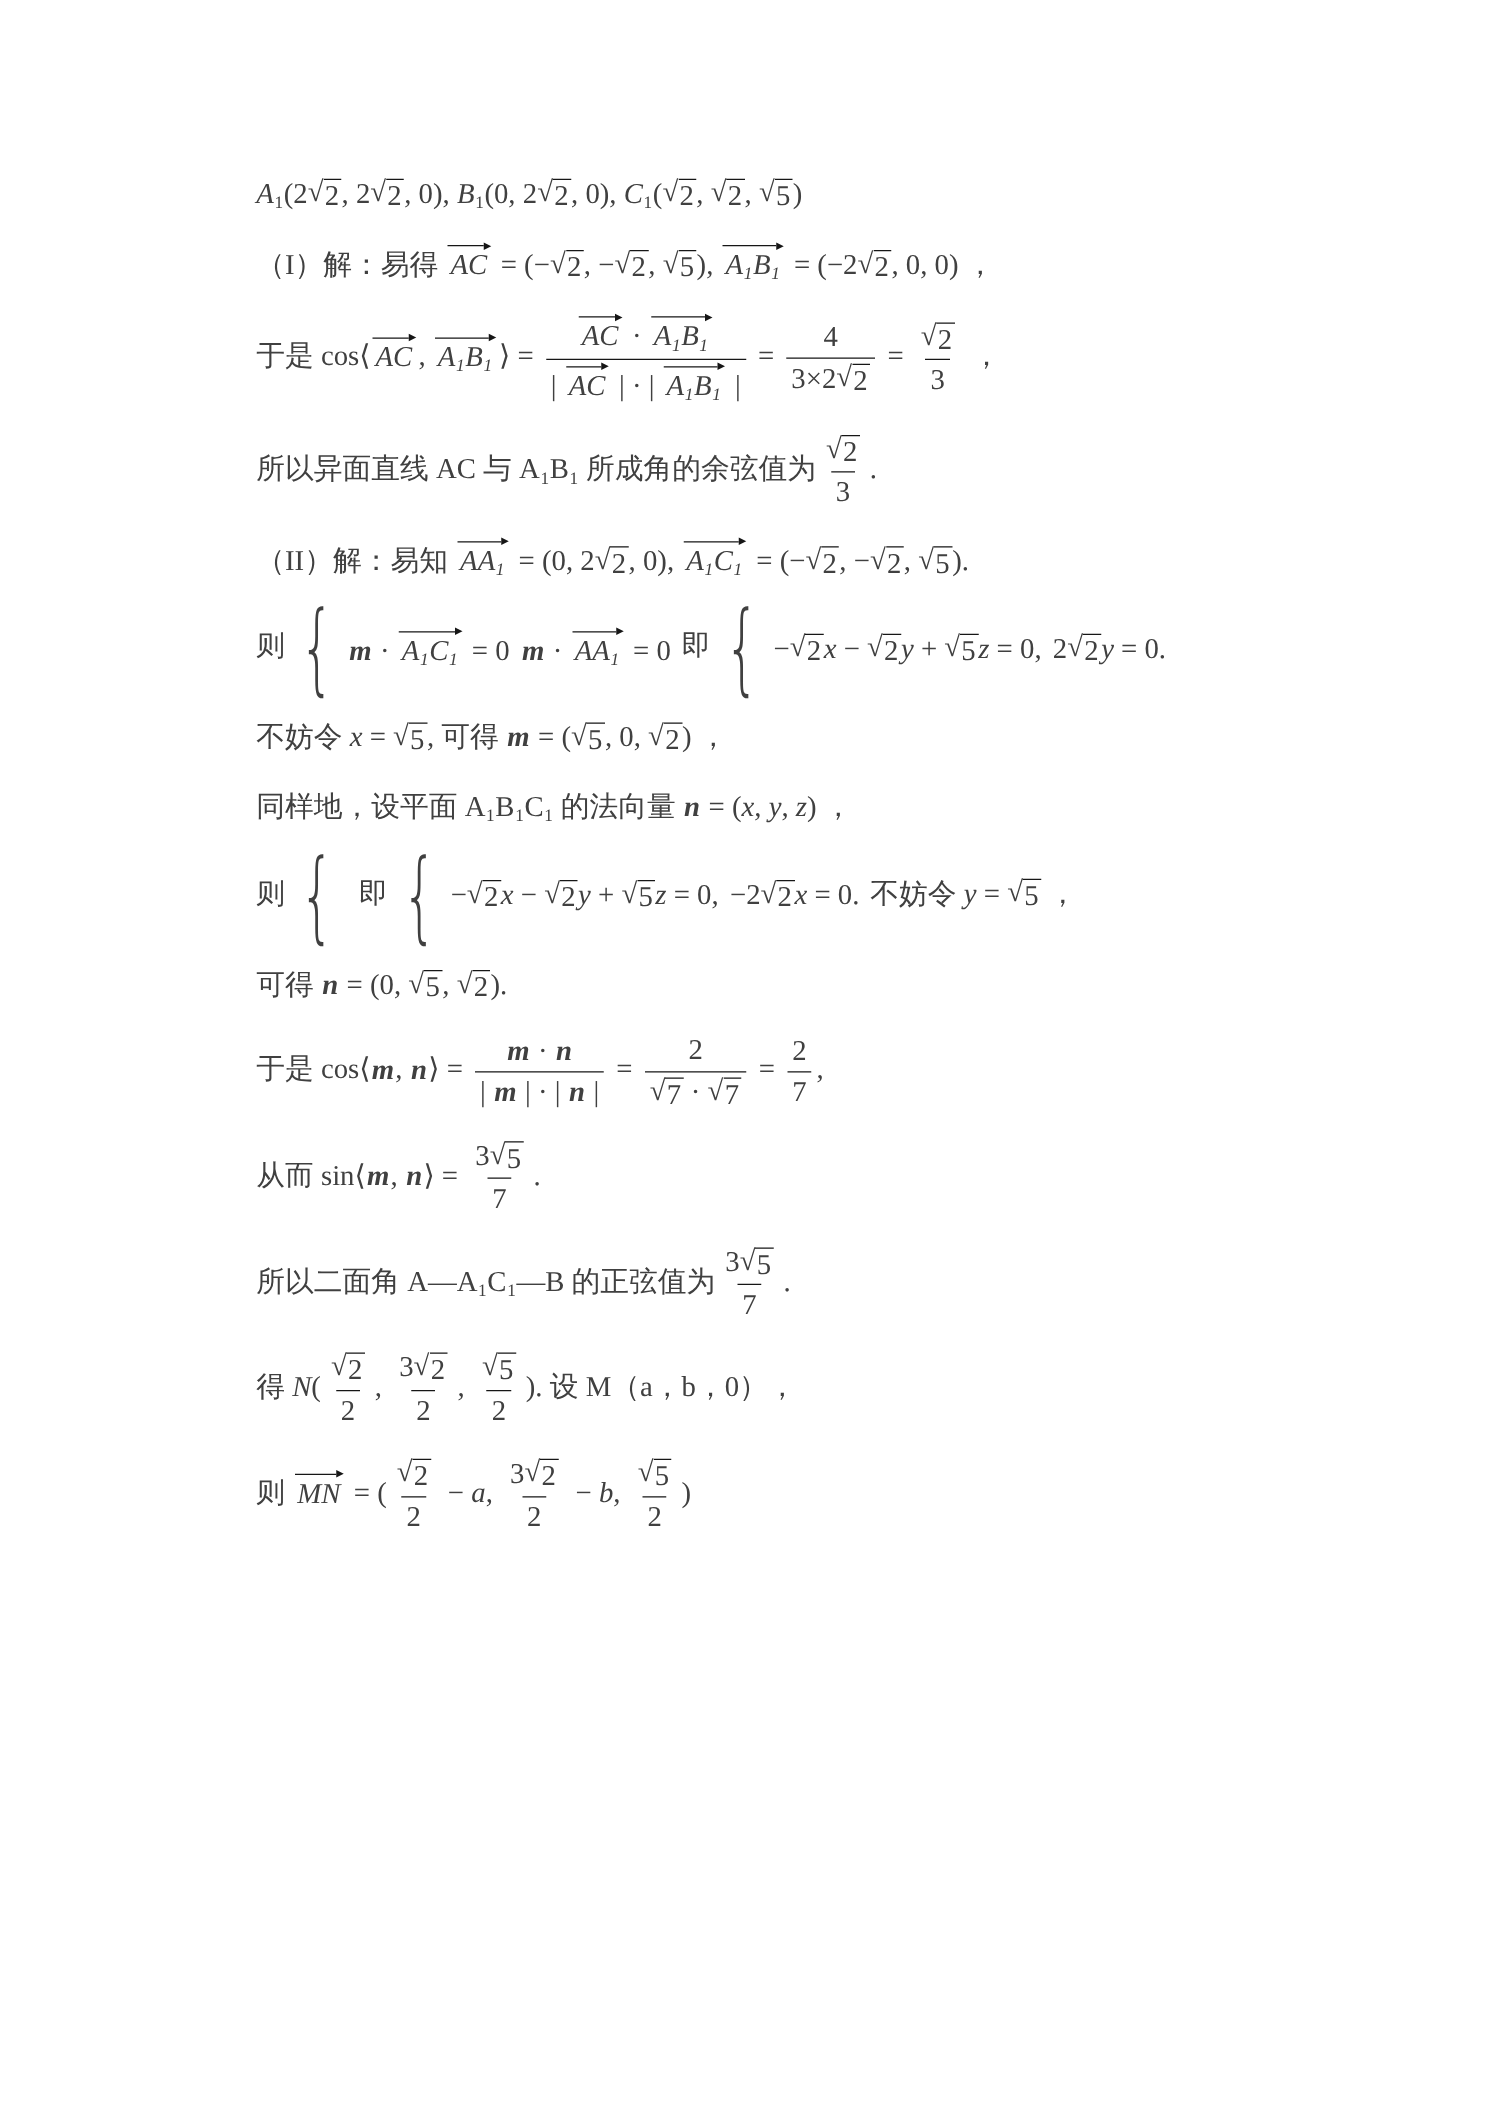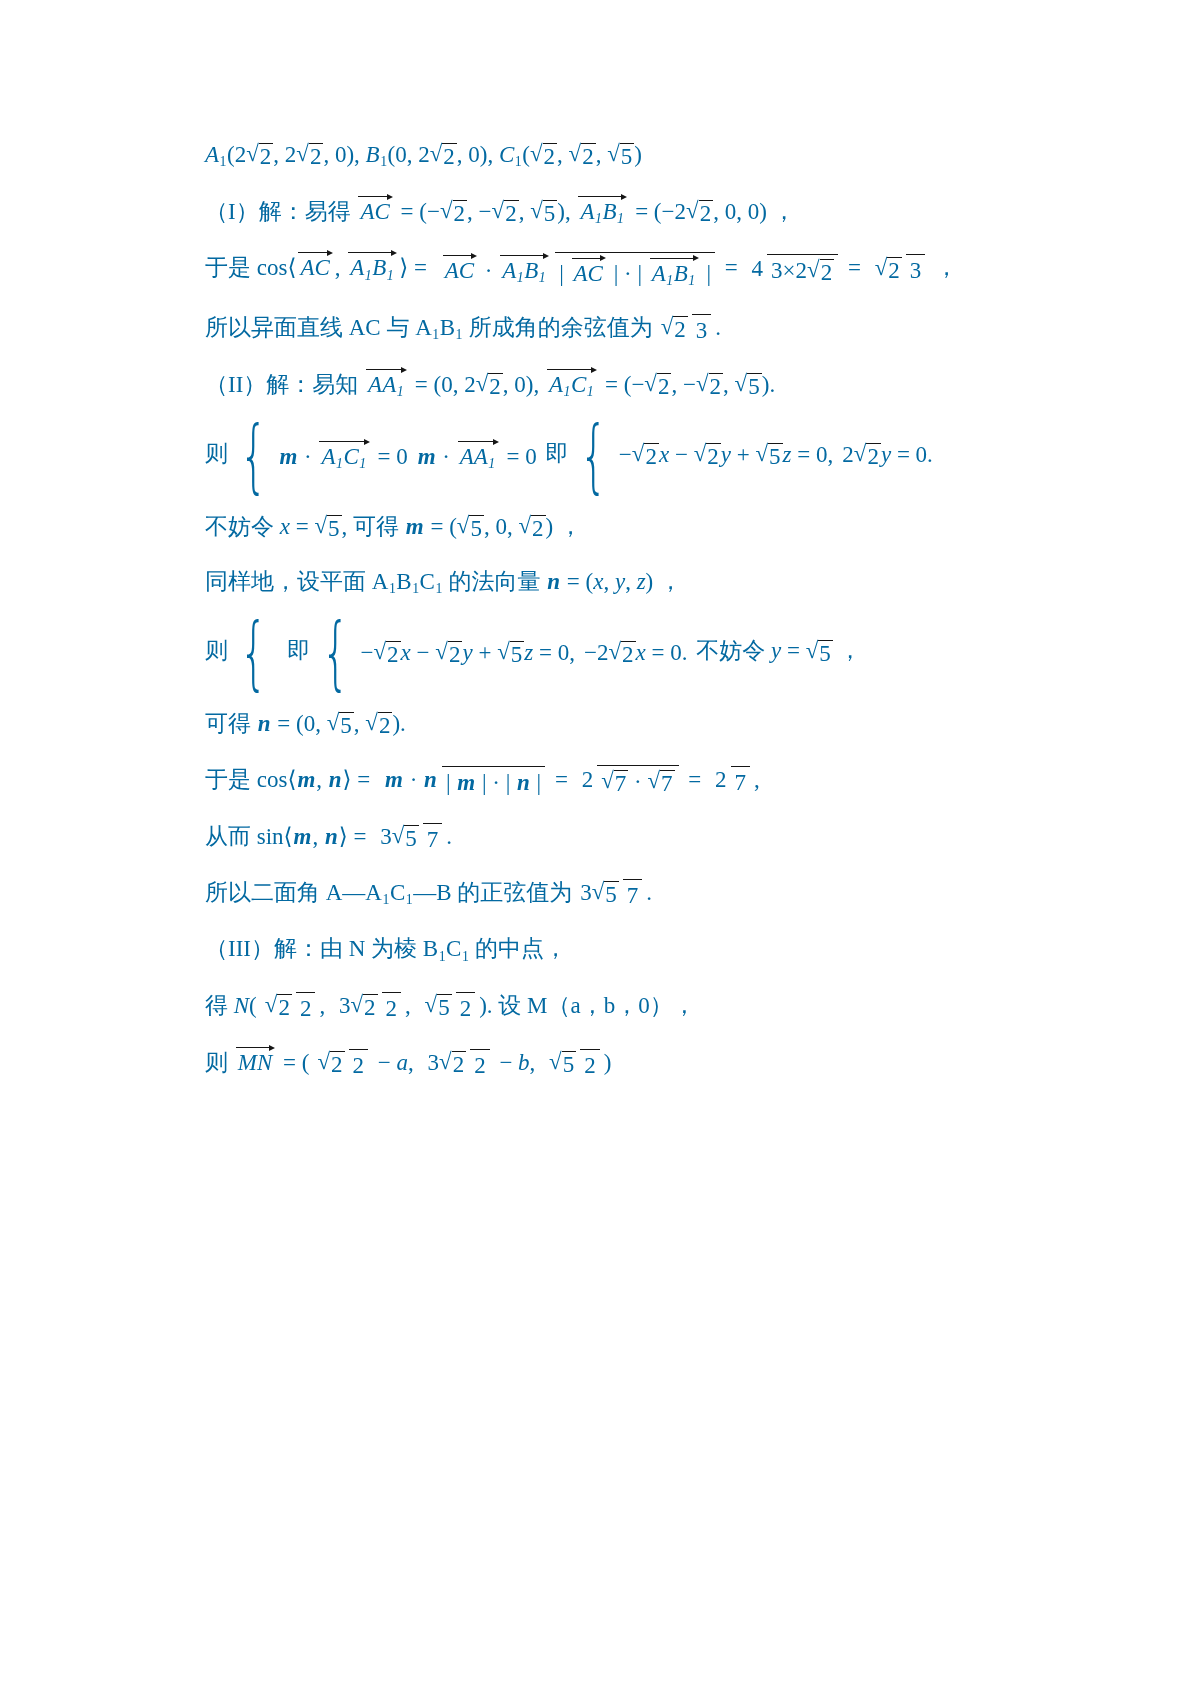--- a/index.html
+++ b/index.html
@@ -15,21 +15,21 @@
     width: 1200px;
     height: 1698px;
     background: #ffffff;
     box-sizing: border-box;
   }
   .content {
     position: absolute;
     left: 205px;
     top: 138px;
     width: 920px;
-    color: #0369a1;
+    color: #404040;
     font-family: "Liberation Serif", "DejaVu Serif", serif;
     font-size: 23px;
     line-height: 1.45;
   }
   .line {
     margin-bottom: 22px;
     white-space: nowrap;
   }
   
   .m-i { font-style: italic; font-family: "Liberation Serif", serif; }
@@ -60,21 +60,21 @@
     border-top: 3.2px solid transparent;
     border-bottom: 3.2px solid transparent;
   }
   
   .m-r { display: inline-flex; align-items: flex-start; white-space: nowrap; vertical-align: baseline; }
   .m-rsign { line-height: 1.05; transform: translateY(-1px); font-style: normal; font-weight: inherit; }
   .m-radicand { border-top: 1.4px solid #161616; padding: 0 2px 0 1px; line-height: 1.1; }
   
   .m-f {
     display: inline-flex;
-    flex-direction: row;
+    flex-direction: column;
     align-items: center;
     vertical-align: middle;
     margin: 0 4px;
     text-align: center;
   }
   .m-f > .m-num { display: block; padding: 1px 4px 3px; line-height: 1.15; }
   .m-f > .m-den { display: block; border-top: 1.4px solid #161616; padding: 3px 4px 1px; line-height: 1.15; }
   
   .m-c {
     display: inline-flex;
@@ -259,21 +259,20 @@
             </span></span>
           <span class="m-den">7</span>
         </span>.</div>
       <div class="line">所以二面角 A—A<span class="m-s">1</span>C<span class="m-s">1</span>—B 的正弦值为<span class="m-f">
           <span class="m-num">3<span class="m-r">
               <span class="m-rsign">√</span>
               <span class="m-radicand">5</span>
             </span></span>
           <span class="m-den">7</span>
         </span>.</div>
-      <div class="line">（III）解：由 N 为棱 B<span class="m-s">1</span>C<span class="m-s">1</span> 的中点，</div>
       <div class="line">得 <span class="m-i">N</span>(<span class="m-f">
           <span class="m-num"><span class="m-r">
               <span class="m-rsign">√</span>
               <span class="m-radicand">2</span>
             </span></span>
           <span class="m-den">2</span>
         </span>, <span class="m-f">
           <span class="m-num">3<span class="m-r">
               <span class="m-rsign">√</span>
               <span class="m-radicand">2</span>

